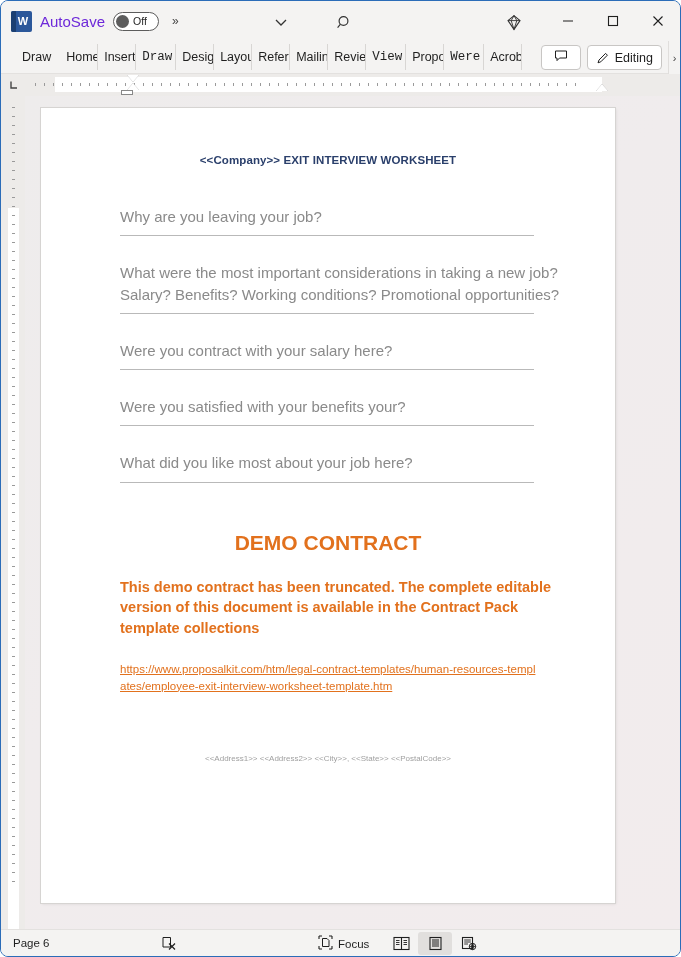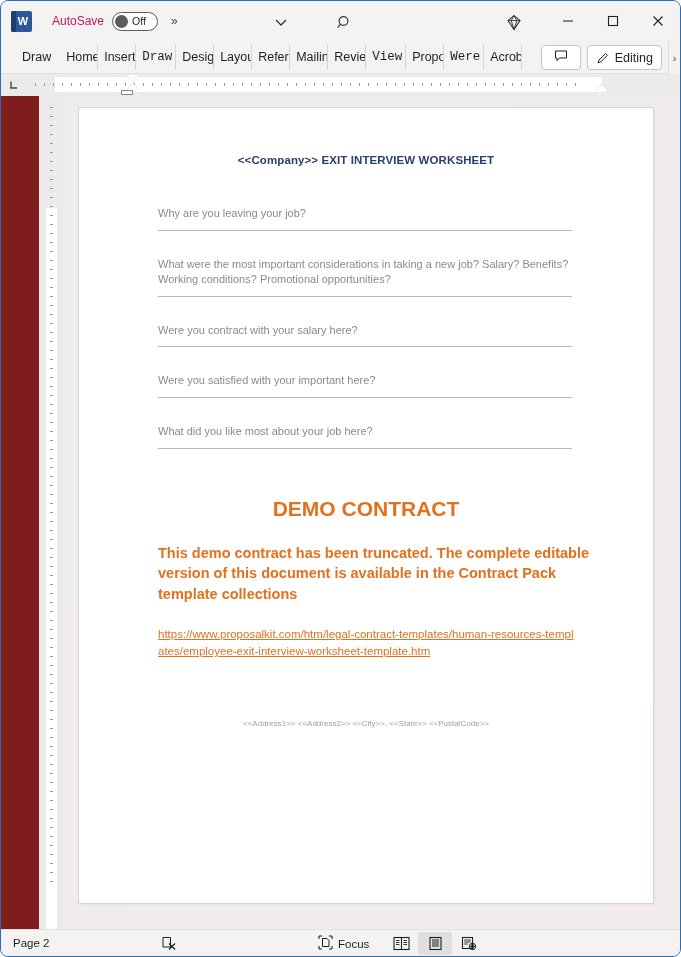--- a/index.html
+++ b/index.html
@@ -44,21 +44,21 @@
     overflow: hidden;
   }
   .word-logo::before{
     content:"";
     position:absolute; left:0; top:0; bottom:0; width:5px;
     background:#1b3f72;
   }
   .word-logo span { position: relative; z-index: 2; margin-left:3px; font-size:11px; }
 
   .autosave-label {
-    font-size: 12px; color: #be185d; margin-left: 20px; white-space: nowrap;
+    font-size: 15px; color: #6d28d9; margin-left: 8px; white-space: nowrap;
   }
   .toggle {
     margin-left: 8px;
     width: 46px; height: 19px;
     border: 1px solid #5c5c5c;
     border-radius: 10px;
     background: #ffffff;
     display: flex; align-items: center;
     padding: 0 2px;
     position: relative;
@@ -205,21 +205,20 @@
     filter: drop-shadow(0 0 0.5px #888);
   }
 
   
   .workarea {
     flex: 1 1 auto;
     display: flex;
     position: relative;
     background: #7f1d1d;
     overflow: hidden;
-    padding-left: 38px;
   }
   .vruler {
     flex: 0 0 24px;
     width: 24px;
     background: #edebe9;
     position: relative;
   }
   .vruler-white {
     position: absolute; left: 7px; width: 11px;
     top: 112px; bottom: 0px;
@@ -249,21 +248,21 @@
     font-size: 11.5px;
     font-weight: bold;
     color: #2a3f6b;
     letter-spacing: 0.1px;
     margin: 10px 0 0 0;
   }
 
   .q-block { margin-top: 26px; }
   .q-block.first { margin-top: 40px; }
   .q-text {
-    font-size: 11px;
+    font-size: 15px;
     color: #8a8a8a;
     line-height: 1.42;
     margin: 0 0 0 33px;
   }
   .q-line {
     margin: 8px 0 0 33px;
     height: 1px;
     background: #b9b9b9;
     width: 414px;
   }
@@ -600,21 +599,21 @@
           </div>
           <div class="q-block">
             <div class="q-text">What were the most important considerations in taking a new job? Salary? Benefits? Working conditions? Promotional opportunities?</div>
             <div class="q-line"></div>
           </div>
           <div class="q-block">
             <div class="q-text">Were you contract with your salary here?</div>
             <div class="q-line"></div>
           </div>
           <div class="q-block">
-            <div class="q-text">Were you satisfied with your important here?</div>
+            <div class="q-text">Were you satisfied with your benefits your?</div>
             <div class="q-line"></div>
           </div>
           <div class="q-block">
             <div class="q-text">What did you like most about your job here?</div>
             <div class="q-line"></div>
           </div>
 
           <div class="demo-title">DEMO CONTRACT</div>
           <div class="demo-body">This demo contract has been truncated. The complete editable version of this document is available in the Contract Pack template collections</div>
           <div class="demo-link">https://www.proposalkit.com/htm/legal-contract-templates/human-resources-templates/employee-exit-interview-worksheet-template.htm</div>
@@ -622,21 +621,21 @@
           <div class="footer-block">
             <div>&lt;&lt;Address1&gt;&gt; &lt;&lt;Address2&gt;&gt; &lt;&lt;City&gt;&gt;, &lt;&lt;State&gt;&gt; &lt;&lt;PostalCode&gt;&gt;</div>
           </div>
 
         </div>
       </div>
     </div>
   </div>
 
   <div class="statusbar">
-    <div class="sb-page">Page 2</div>
+    <div class="sb-page">Page 6</div>
 
     <div class="sb-spell">
       <svg width="17" height="17" viewBox="0 0 17 17">
         <path d="M2 2.5 H9.5 V12 H2 Z" fill="none" stroke="#1f1f1f" stroke-width="1"></path>
         <path d="M8 8.5 L14 14.5 M14 8.5 L8 14.5" stroke="#1f1f1f" stroke-width="1.2"></path>
       </svg>
     </div>
 
     <div class="sb-focus">
       <span>

